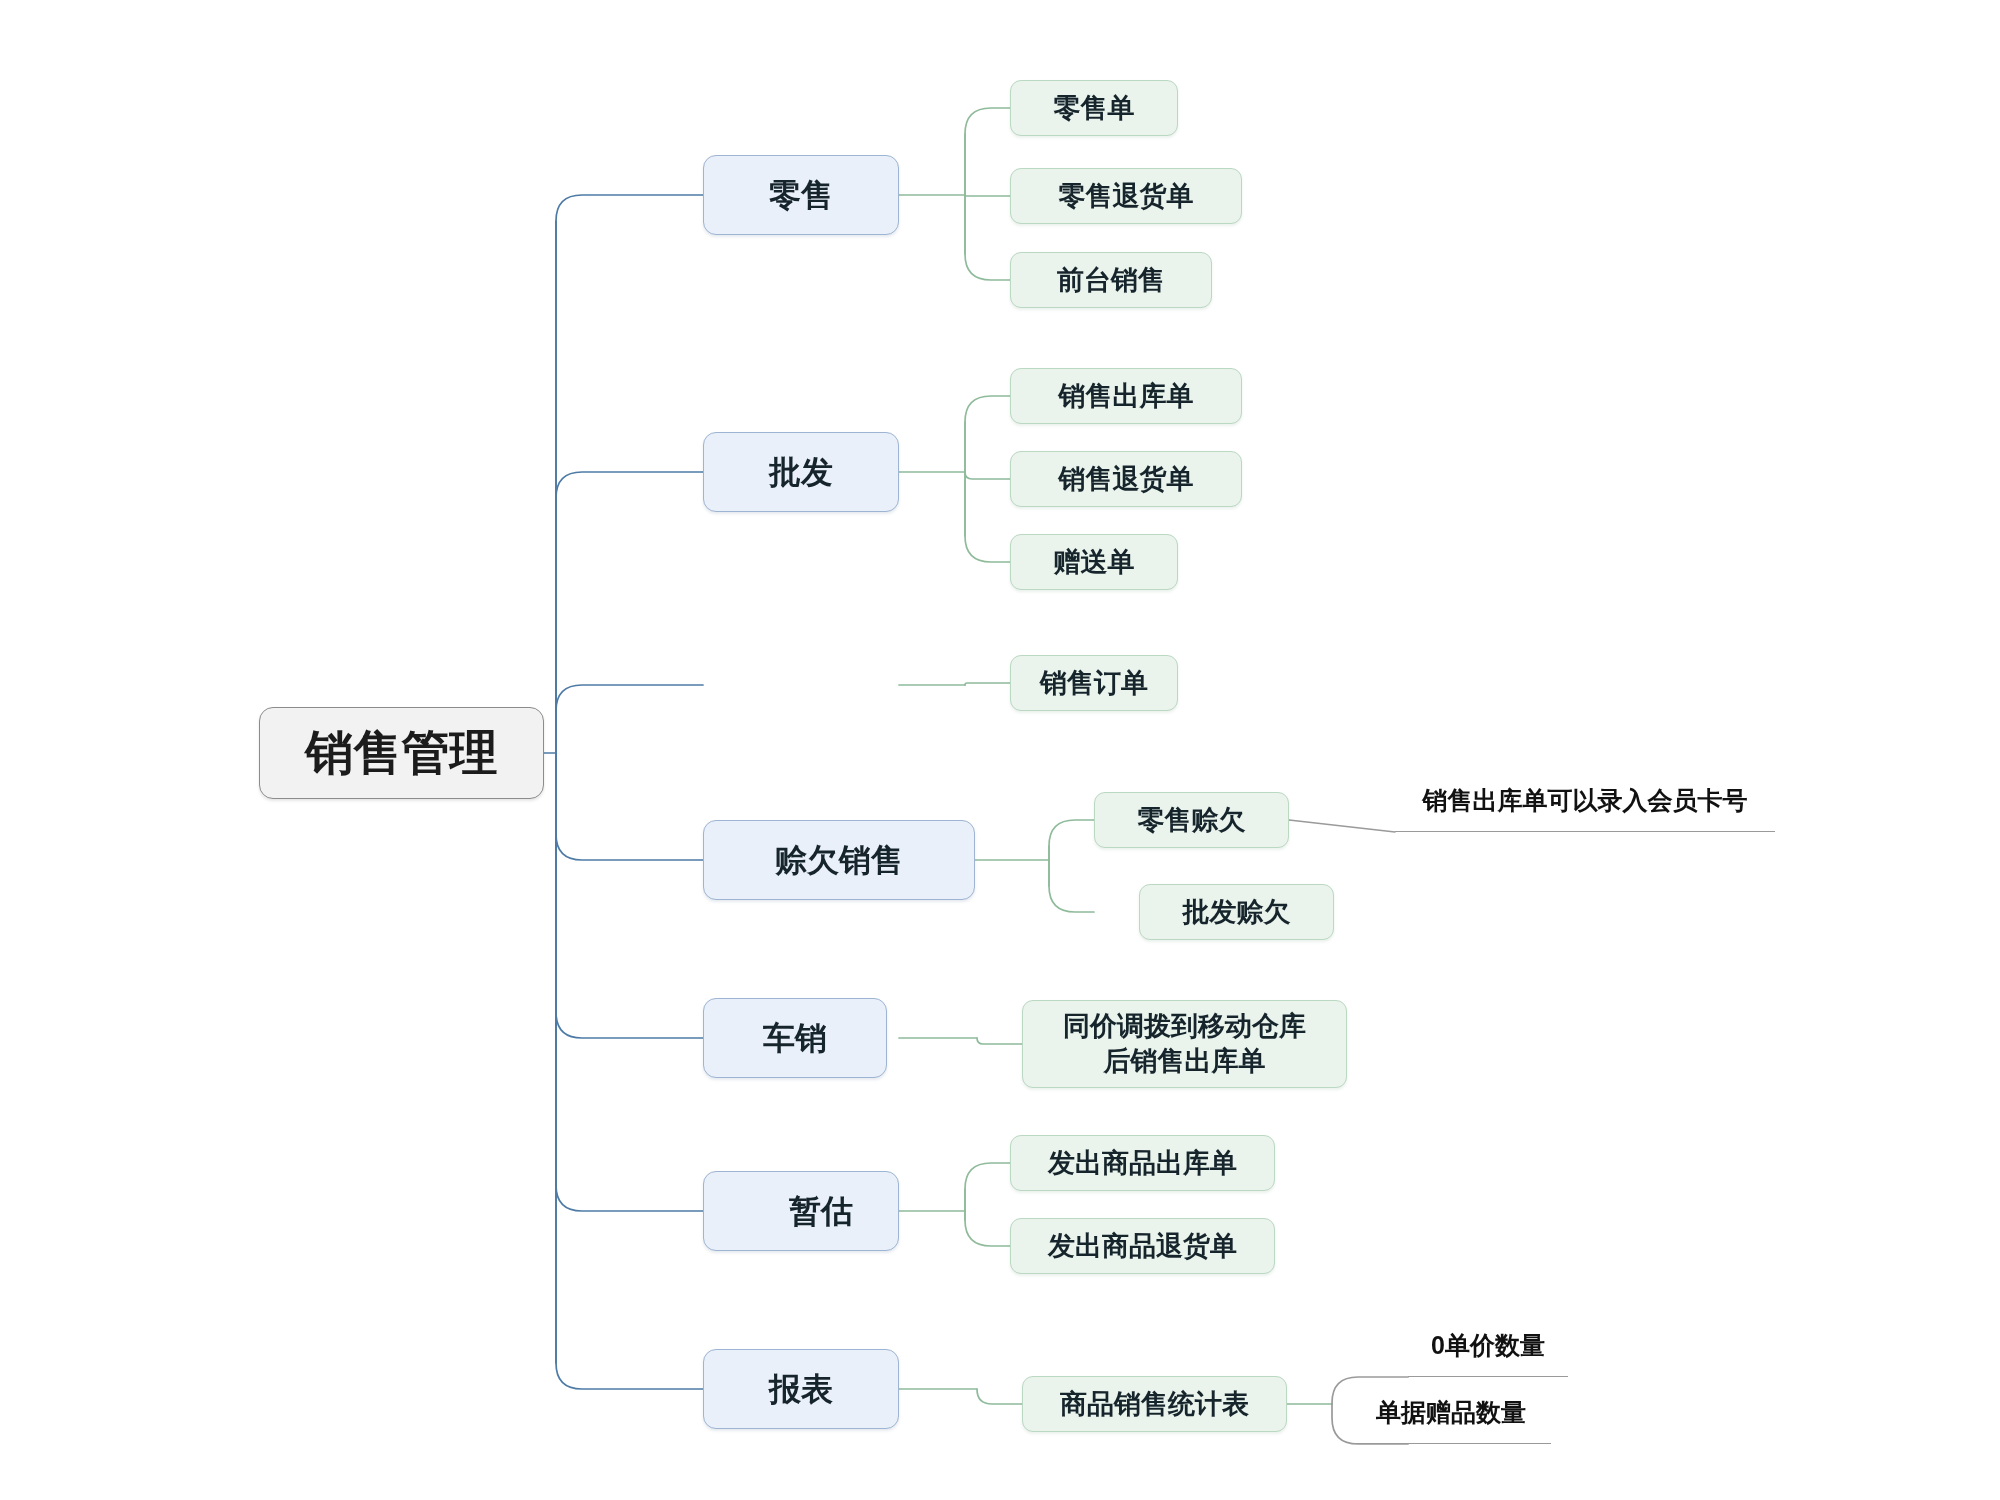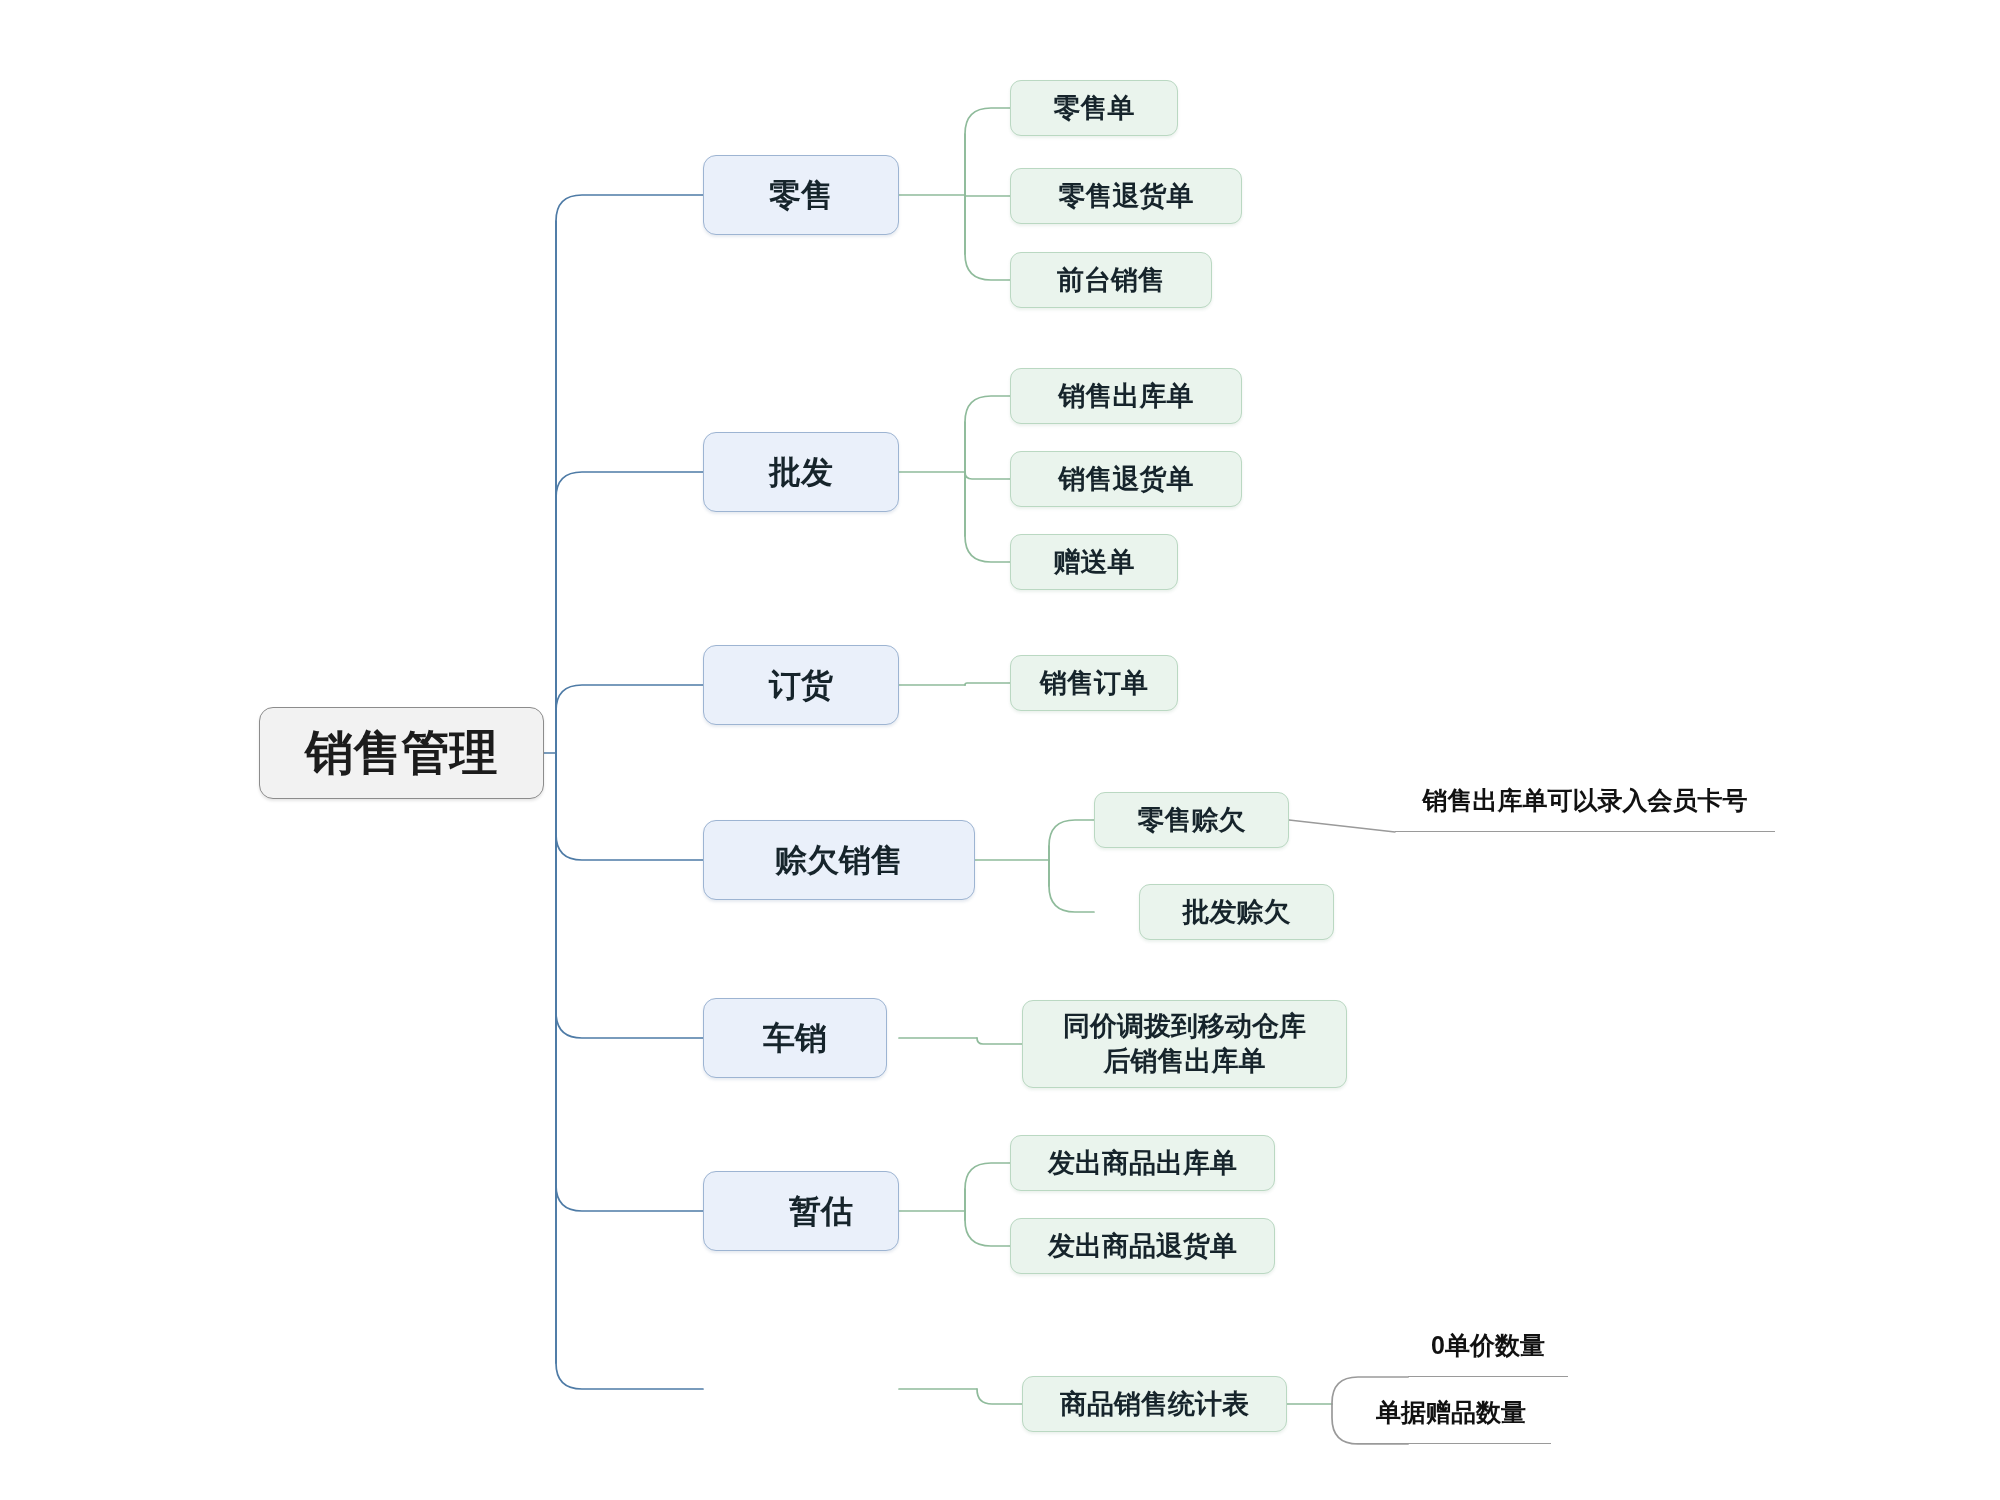--- a/index.html
+++ b/index.html
@@ -122,31 +122,31 @@
   <div class="node node-root" style="left:259px; top:707px; width:285px; height:92px;">
     <span>销售管理</span>
   </div>
 
   <div class="node node-l1" style="left:703px; top:155px; width:196px; height:80px;">
     <span>零售</span>
   </div>
   <div class="node node-l1" style="left:703px; top:432px; width:196px; height:80px;">
     <span>批发</span>
   </div>
-  <div class="node node-l1" style="left:703px; top:645px; width:196px; height:80px;">
-    <span>订货</span>
-  </div>
   <div class="node node-l1" style="left:703px; top:820px; width:272px; height:80px;">
     <span>赊欠销售</span>
   </div>
   <div class="node node-l1" style="left:703px; top:998px; width:184px; height:80px;">
     <span>车销</span>
   </div>
   <div class="node node-l1" style="left:703px; top:1171px; width:196px; height:80px;padding-left:40px;">
     <span>暂估</span>
+  </div>
+  <div class="node node-l1" style="left:703px; top:1349px; width:196px; height:80px;">
+    <span>报表</span>
   </div>
 
   <div class="node node-leaf" style="left:1010px; top:80px; width:168px; height:56px;">
     <span>零售单</span>
   </div>
   <div class="node node-leaf" style="left:1010px; top:168px; width:232px; height:56px;">
     <span>零售退货单</span>
   </div>
   <div class="node node-leaf" style="left:1010px; top:252px; width:202px; height:56px;">
     <span>前台销售</span>

